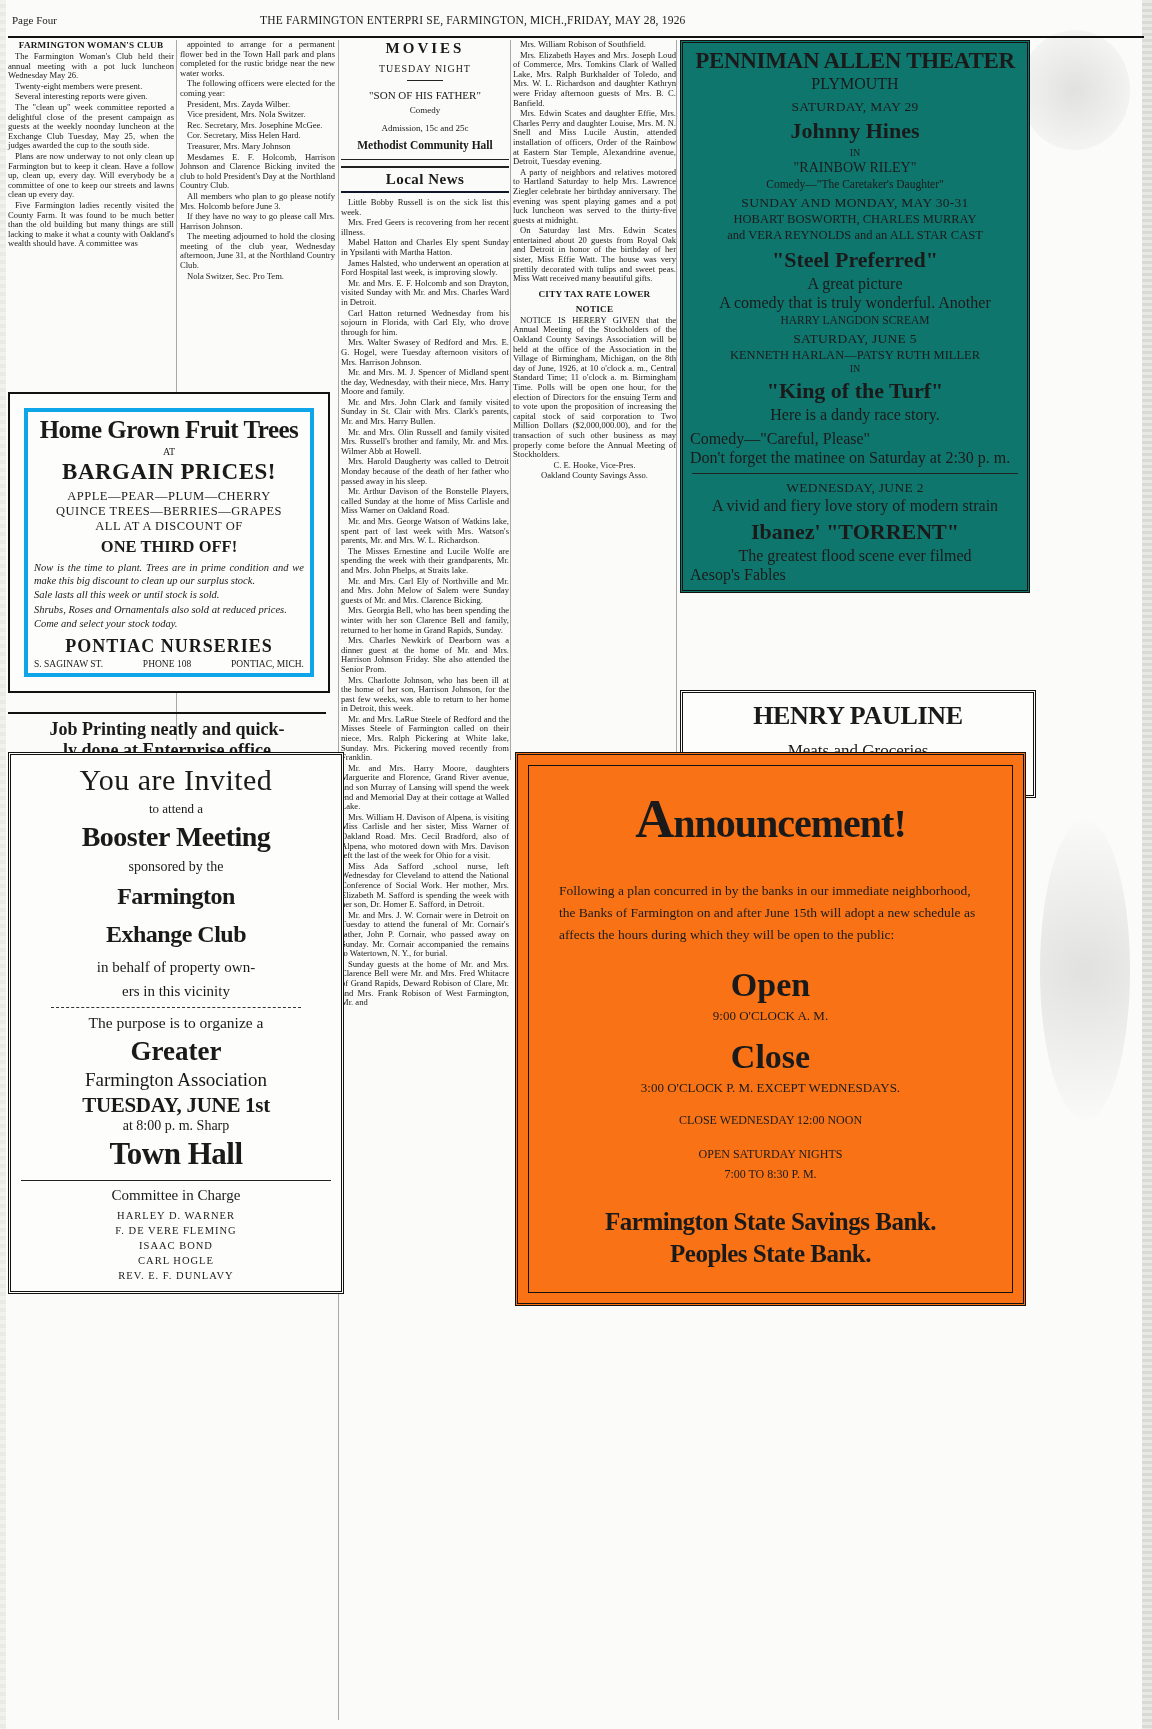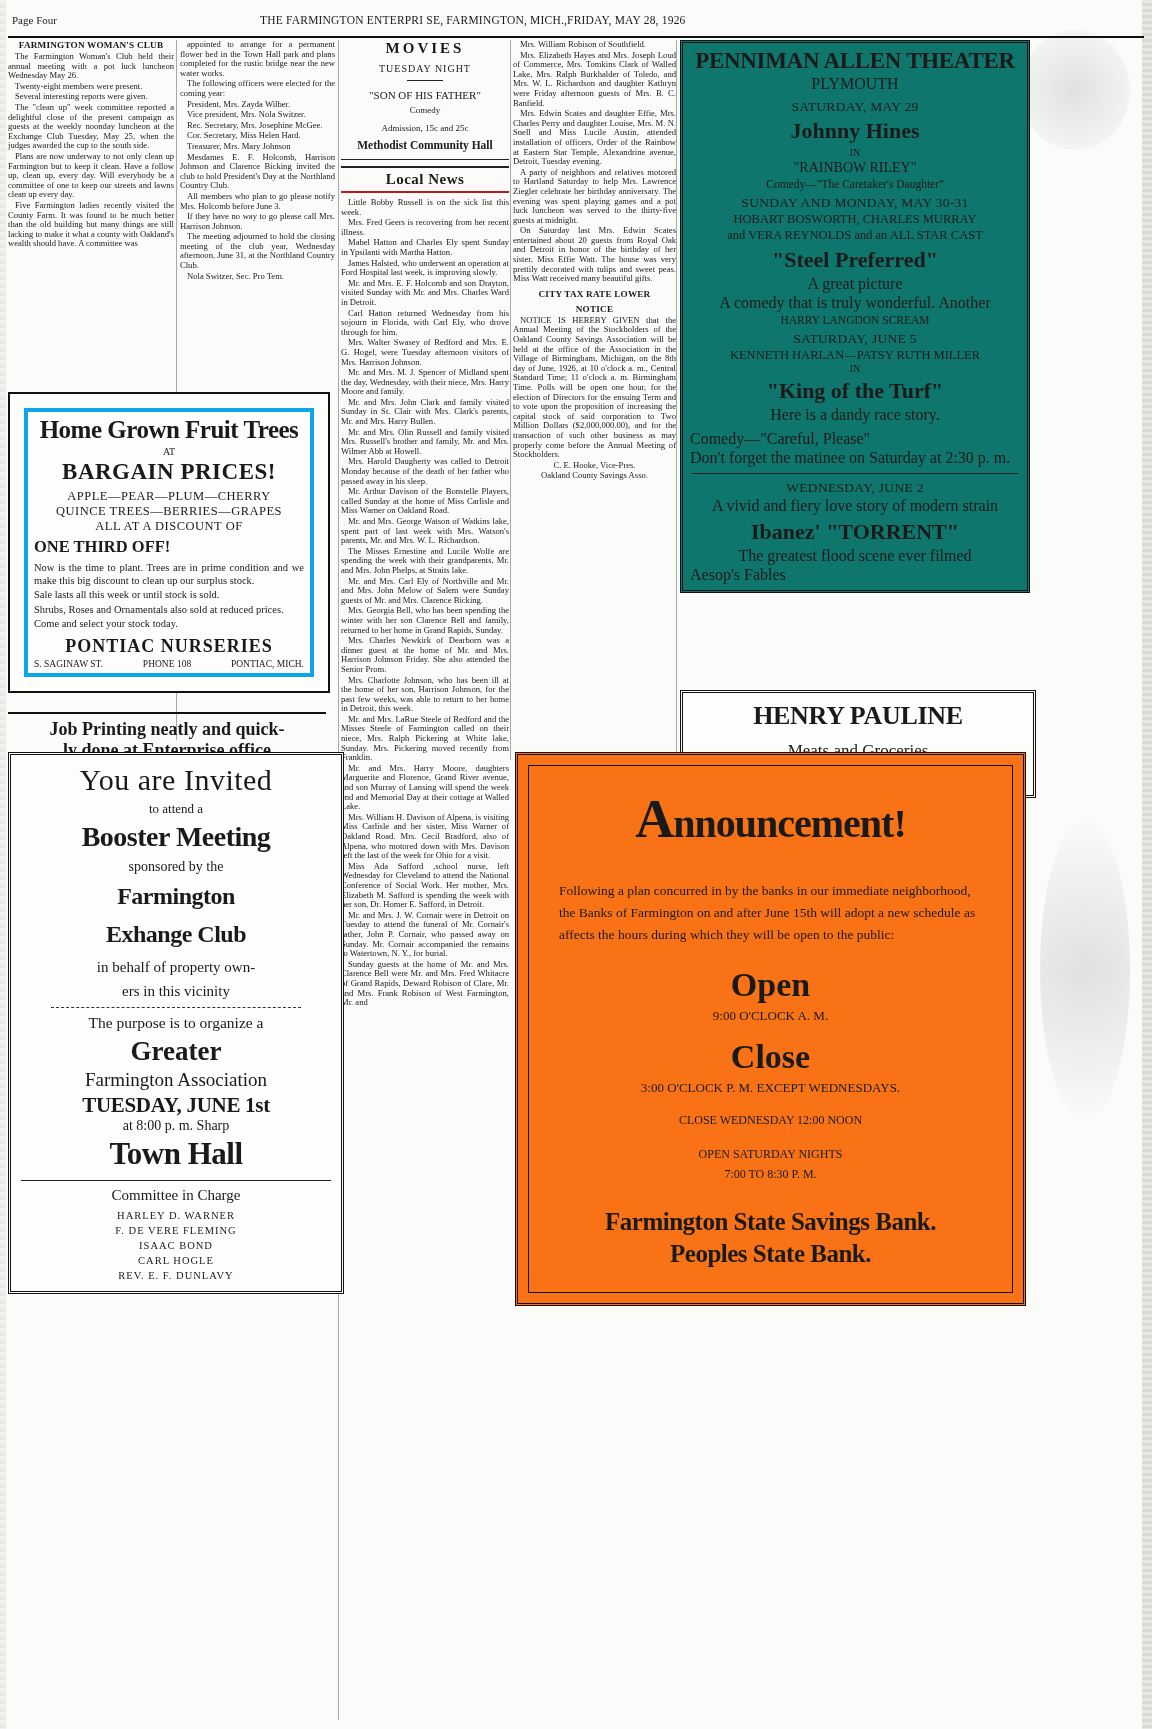--- a/index.html
+++ b/index.html
@@ -22,33 +22,33 @@
   .ctr{text-align:center;}
   
   .movies{border-bottom:1px solid #222;padding-bottom:4px;}
   .movies .t1{font-size:15px;letter-spacing:3px;text-align:center;font-weight:bold;margin-bottom:6px;}
   .movies .t2{font-size:10px;text-align:center;letter-spacing:1px;margin-bottom:4px;}
   .rule{width:36px;height:1px;background:#222;margin:6px auto;}
   .movies .film{font-size:11px;text-align:center;margin:8px 0 4px;}
   .movies .sub{font-size:9px;text-align:center;margin-bottom:8px;}
   .movies .adm{font-size:9px;text-align:center;margin-bottom:6px;}
   .movies .hall{font-size:11.5px;text-align:center;font-weight:bold;margin:6px 0 4px;}
-  .localnews{border-top:2px solid #222;border-bottom:2px solid #b91c1c;margin:6px 0 5px;padding:3px 0;}
+  .localnews{border-top:2px solid #222;border-bottom:2px solid #0f172a;margin:6px 0 5px;padding:3px 0;}
   .localnews .t{font-size:15px;text-align:center;font-weight:bold;letter-spacing:.5px;}
   
   .ad{border:2px solid #111;background:#fdfdfb;}
   .ad-inner{border:4px solid #0ea5e9;margin:14px;padding:4px 6px;}
   .fruit{position:absolute;left:0;top:352px;width:318px;}
   .fruit .l1{font-size:25px;font-weight:bold;text-align:center;letter-spacing:-.5px;}
   .fruit .at{font-size:10px;text-align:center;margin:2px 0;}
   .fruit .l2{font-size:23px;font-weight:bold;text-align:center;letter-spacing:.5px;margin:2px 0 4px;}
   .fruit .l3{font-size:12.5px;text-align:center;letter-spacing:.5px;line-height:15px;}
-  .fruit .l4{font-size:16.5px;text-align:left;font-weight:bold;margin:3px 0 5px;}
+  .fruit .l4{font-size:16.5px;text-align:center;font-weight:bold;margin:3px 0 5px;}
   .fruit .body{font-size:10.5px;line-height:12.5px;text-align:justify;}
-  .fruit .body p{margin:0 0 2px 0;}
+  .fruit .body p{margin:0 0 2px 0;font-style:italic;}
   .fruit .brand{font-size:18px;font-weight:bold;text-align:center;letter-spacing:1px;margin-top:5px;}
   .fruit .addr{font-size:9.5px;display:flex;justify-content:space-between;margin-top:2px;}
   .jobprint{position:absolute;left:0;top:672px;width:318px;border-top:2px solid #111;border-bottom:2px solid #111;padding:5px 0;}
   .jobprint .l{font-size:18px;font-weight:bold;text-align:center;line-height:21px;}
   
   .booster{position:absolute;left:8px;top:752px;width:310px;border:3px double #111;padding:8px 10px;background:#fdfdfb;}
   .booster .a{font-size:30px;text-align:center;letter-spacing:.5px;line-height:34px;}
   .booster .b{font-size:13px;text-align:center;margin:4px 0;}
   .booster .c{font-size:28px;font-weight:bold;text-align:center;letter-spacing:-.5px;}
   .booster .d{font-size:14px;text-align:center;margin:6px 0 2px;}

